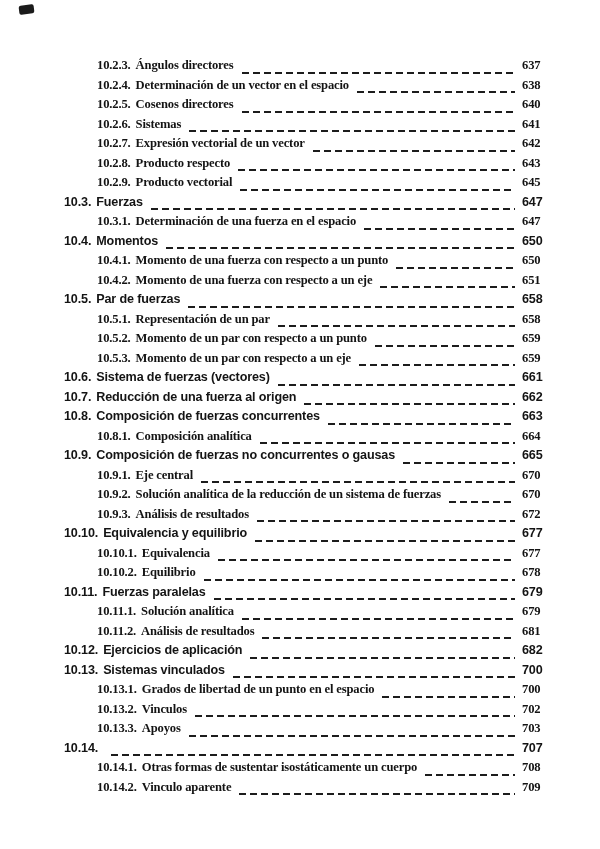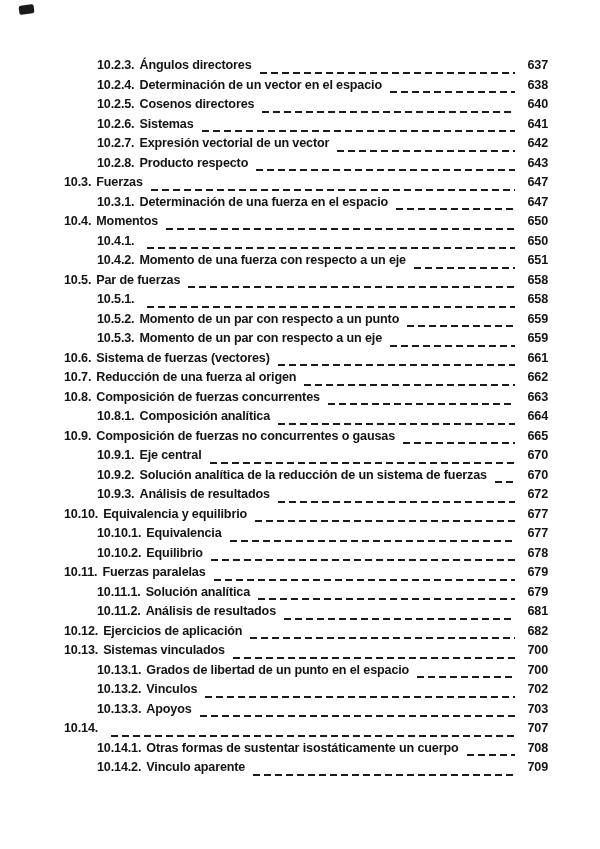--- a/index.html
+++ b/index.html
@@ -35,20 +35,21 @@
     display: flex;
     align-items: baseline;
     height: 19.5px;
     font-size: 12.6px;
     font-weight: 700;
     letter-spacing: -0.15px;
     white-space: nowrap;
   }
   .row.level-3 {
     padding-left: 33px;
+    font-family: Liberation Serif, serif;
   }
   .num {
     margin-right: 5px;
     flex: 0 0 auto;
   }
   .title {
     flex: 0 0 auto;
   }
   .leader {
     flex: 1 1 auto;
@@ -56,21 +57,20 @@
     min-width: 12px;
     margin: 0 7px 0 8px;
     background-image: linear-gradient(to right, #1c1c1c 0, #1c1c1c 7px, transparent 7px, transparent 11px);
     background-size: 11px 1.7px;
     background-repeat: repeat-x;
     background-position: left calc(100% - 4px);
   }
   .pg {
     flex: 0 0 auto;
     min-width: 26px;
-    text-align: right;
   }
 </style>
 </head>
 <body>
 
 <div class="scan-artifact"></div>
 
 <div class="toc">
   <div class="row level-3">
     <span class="num">10.2.3.</span>
@@ -107,20 +107,26 @@
     <span class="pg">642</span>
   </div>
 
   <div class="row level-3">
     <span class="num">10.2.8.</span>
     <span class="title">Producto respecto</span>
     <span class="leader"></span>
     <span class="pg">643</span>
   </div>
 
+  <div class="row level-3">
+    <span class="num">10.2.9.</span>
+    <span class="title">Producto vectorial</span>
+    <span class="leader"></span>
+    <span class="pg">645</span>
+  </div>
 
   <div class="row level-2">
     <span class="num">10.3.</span>
     <span class="title">Fuerzas</span>
     <span class="leader"></span>
     <span class="pg">647</span>
   </div>
 
   <div class="row level-3">
     <span class="num">10.3.1.</span>
@@ -131,40 +137,42 @@
 
   <div class="row level-2">
     <span class="num">10.4.</span>
     <span class="title">Momentos</span>
     <span class="leader"></span>
     <span class="pg">650</span>
   </div>
 
   <div class="row level-3">
     <span class="num">10.4.1.</span>
+    <span class="title">Momento de una fuerza con respecto a un punto</span>
     <span class="leader"></span>
     <span class="pg">650</span>
   </div>
 
   <div class="row level-3">
     <span class="num">10.4.2.</span>
     <span class="title">Momento de una fuerza con respecto a un eje</span>
     <span class="leader"></span>
     <span class="pg">651</span>
   </div>
 
   <div class="row level-2">
     <span class="num">10.5.</span>
     <span class="title">Par de fuerzas</span>
     <span class="leader"></span>
     <span class="pg">658</span>
   </div>
 
   <div class="row level-3">
     <span class="num">10.5.1.</span>
+    <span class="title">Representación de un par</span>
     <span class="leader"></span>
     <span class="pg">658</span>
   </div>
 
   <div class="row level-3">
     <span class="num">10.5.2.</span>
     <span class="title">Momento de un par con respecto a un punto</span>
     <span class="leader"></span>
     <span class="pg">659</span>
   </div>

